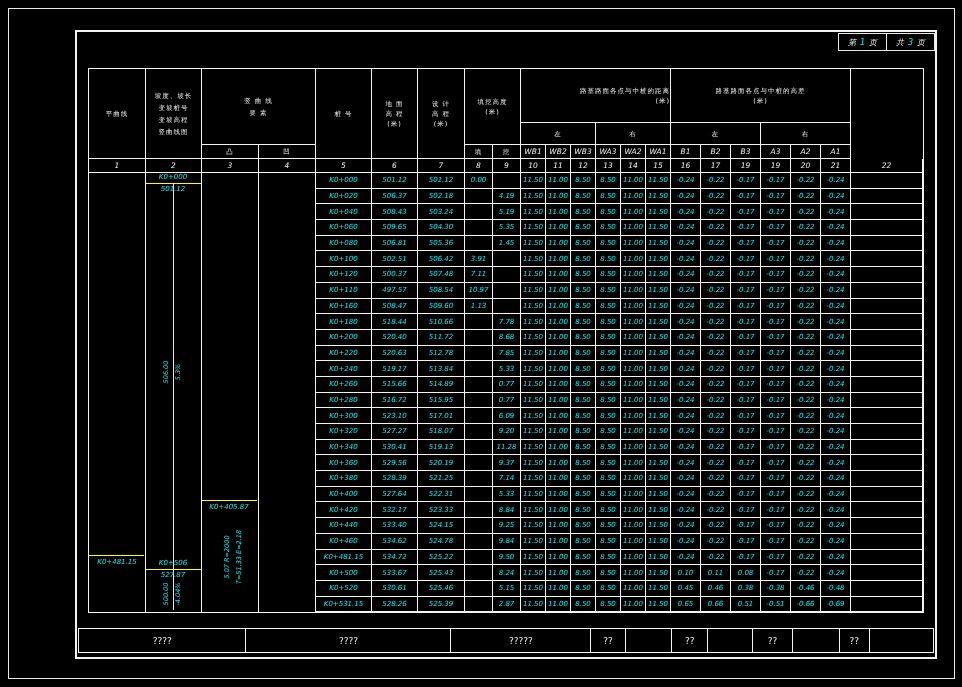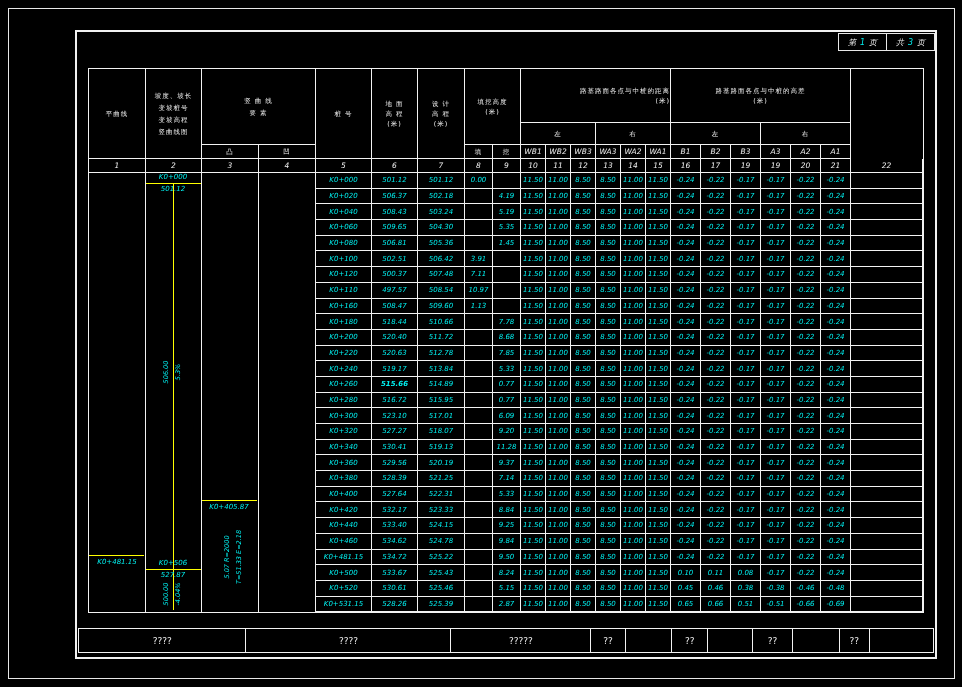--- a/index.html
+++ b/index.html
@@ -367,21 +367,21 @@
     <div class="c d" style="grid-area: 17 / 14;">11.00</div>
     <div class="c d" style="grid-area: 17 / 15;">11.50</div>
     <div class="c d" style="grid-area: 17 / 16;">-0.24</div>
     <div class="c d" style="grid-area: 17 / 17;">-0.22</div>
     <div class="c d" style="grid-area: 17 / 18;">-0.17</div>
     <div class="c d" style="grid-area: 17 / 19;">-0.17</div>
     <div class="c d" style="grid-area: 17 / 20;">-0.22</div>
     <div class="c d" style="grid-area: 17 / 21;">-0.24</div>
     <div class="c d" style="grid-area: 17 / 22;"></div>
     <div class="c d" style="grid-area: 18 / 5;">K0+260</div>
-    <div class="c d" style="grid-area: 18 / 6; font-weight: bold;">515.66</div>
+    <div class="c d" style="grid-area: 18 / 6;">515.66</div>
     <div class="c d" style="grid-area: 18 / 7;">514.89</div>
     <div class="c d" style="grid-area: 18 / 8;"></div>
     <div class="c d" style="grid-area: 18 / 9;">0.77</div>
     <div class="c d" style="grid-area: 18 / 10;">11.50</div>
     <div class="c d" style="grid-area: 18 / 11;">11.00</div>
     <div class="c d" style="grid-area: 18 / 12;">8.50</div>
     <div class="c d" style="grid-area: 18 / 13;">8.50</div>
     <div class="c d" style="grid-area: 18 / 14;">11.00</div>
     <div class="c d" style="grid-area: 18 / 15;">11.50</div>
     <div class="c d" style="grid-area: 18 / 16;">-0.24</div>

